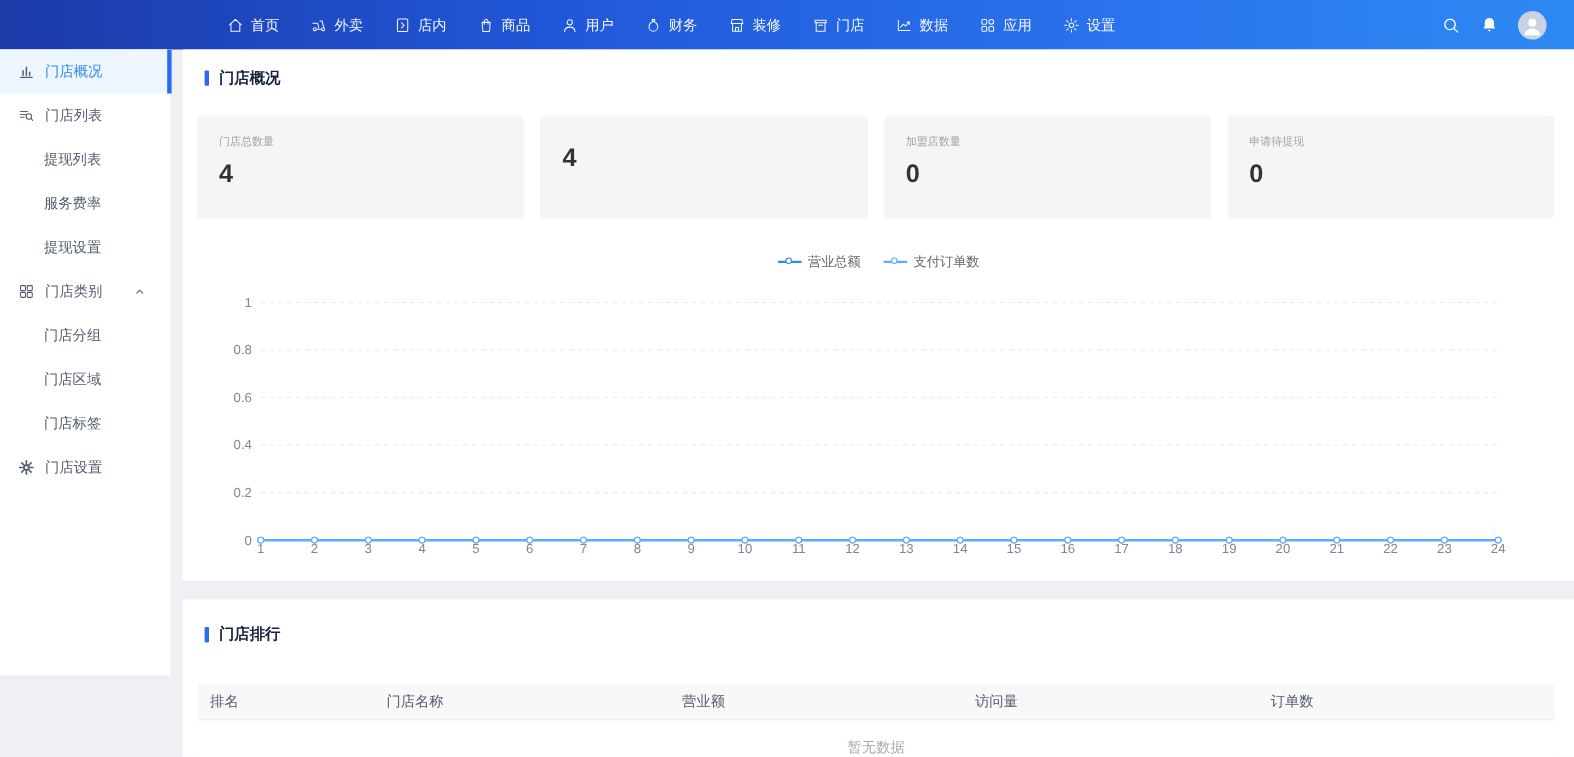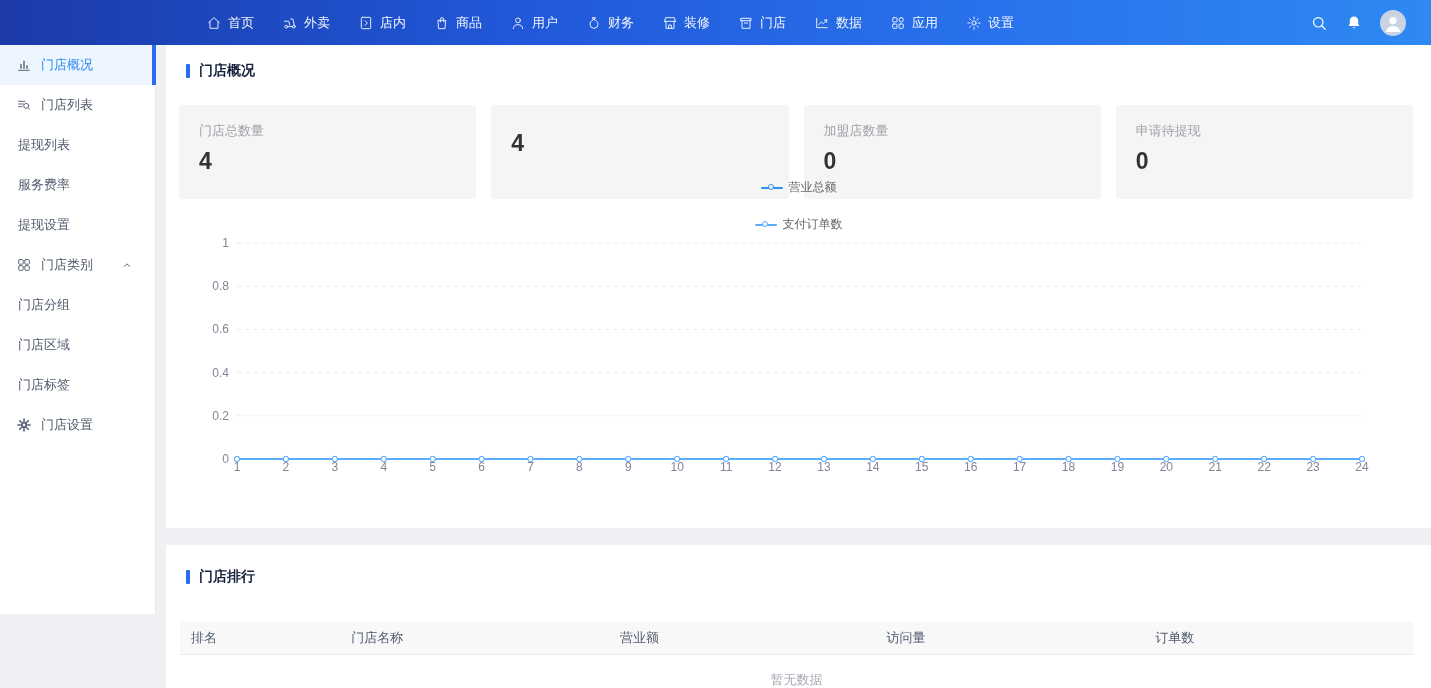--- a/index.html
+++ b/index.html
@@ -18,44 +18,44 @@
   .nav-right .icon { display:flex; color:#fff; cursor:pointer; }
   .avatar { width:26px; height:26px; border-radius:50%; background:#c9d3e2;
     display:flex; align-items:center; justify-content:center; overflow:hidden; cursor:pointer; }
 
   
   .layout { display:flex; height:569px;border-radius:25px; }
   .sidebar { width:156px; flex:none; background:#fff; border-right:1px solid #e8eaec; }
   .side-item { position:relative; height:40px; display:flex; align-items:center;
     padding:0 12px 0 16px; font-size:13px; color:#515a6e; cursor:pointer; white-space:nowrap; }
   .side-item .icon { display:flex; margin-right:9px; color:#515a6e; }
-  .side-item.sub { padding-left:18px; }
+  .side-item.sub { padding-left:40px; }
   .side-item.active { background:#edf5ff; color:#2d8cf0; }
   .side-item.active::after { content:''; position:absolute; right:-1px; top:0; bottom:0;
     width:4px; background:#2b6af3; }
   .chev { margin-left:auto; display:flex; color:#808695; }
 
   .main { flex:1; padding-left:10px; display:flex; flex-direction:column; }
   .panel { background:#fff; }
   .panel-overview { height:483px; flex:none; }
   .panel-ranking { flex:1; margin-top:17px; }
 
   .section-title { display:flex; align-items:center; gap:9px; padding:17px 0 0 20px;
     font-size:14px; font-weight:bold; color:#17233d; }
   .title-bar { width:4px; height:14px; background:#2b6af3; border-radius:1px; }
   .panel-ranking .section-title { padding-top:23px; }
 
   
   .cards { display:flex; gap:15px; margin:25px 18px 0 13px; }
   .card { flex:1; height:94px; background:#f5f5f6; border-radius:4px; padding:17px 20px; }
-  .card-label { font-size:13px; color:#a0a3a8; }
+  .card-label { font-size:10px; color:#a0a3a8; }
   .card-value { font-size:23px; font-weight:bold; color:#333; margin-top:8px; }
 
   
-  .legend { display:flex; justify-content:center; align-items:center; gap:20px; height:14px;flex-direction:column; }
+  .legend { display:flex; justify-content:center; align-items:center; gap:20px; margin-top:32px; height:14px; }
   .legend-item { display:flex; align-items:center; font-size:12px; color:#666; cursor:pointer; }
   .lm-line { position:relative; width:22px; height:2px; border-radius:1px; margin-right:6px; }
   .lm-dot { position:absolute; left:7px; top:-3px; width:6px; height:6px; border-radius:50%;
     background:#fff; border:1px solid currentColor; }
   .chart { margin-top:10px; }
 
   
   .table { margin:36px 18px 0 14px; }
   .thead { display:flex; align-items:center; height:33px; background:#f8f8f9;
     border-bottom:1px solid #e8eaec; font-size:13px; font-weight:normal; color:#515a6e; }

